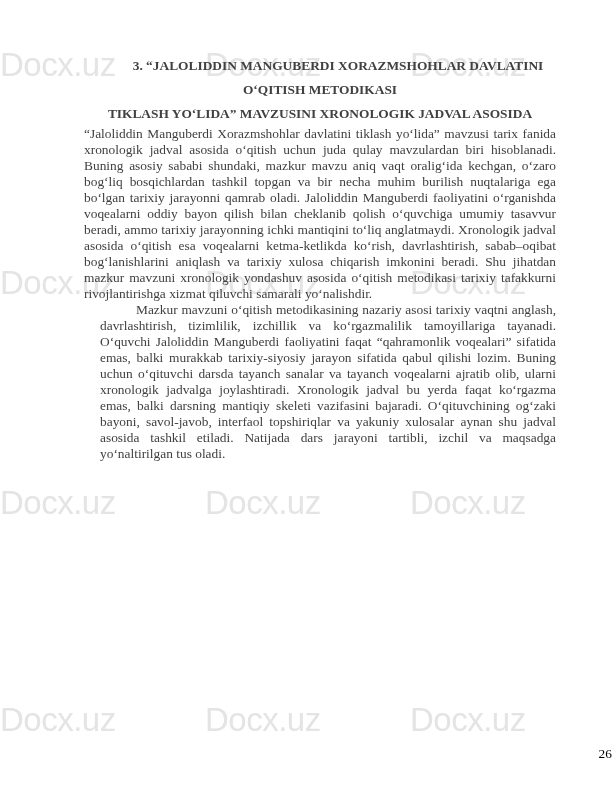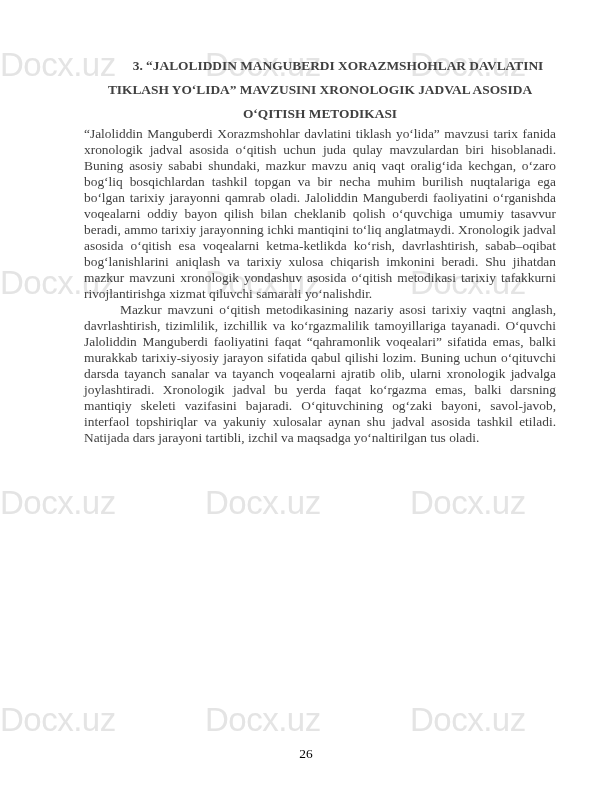--- a/index.html
+++ b/index.html
@@ -5,22 +5,22 @@
   html, body { margin: 0; padding: 0; background: #ffffff; }
   body { width: 612px; height: 792px; position: relative; overflow: hidden; }
   .watermark-layer { position: absolute; left: 0; top: 0; width: 612px; height: 792px; z-index: 0; pointer-events: none; }
   .wm-row { position: absolute; left: 0; width: 612px; height: 34px; }
   .wm { position: absolute; top: 0; font-family: "Liberation Sans", sans-serif; font-size: 33px; color: #e4e4e4; letter-spacing: -0.5px; line-height: 34px; white-space: nowrap; }
   .page { position: absolute; left: 84px; top: 54px; width: 472px; z-index: 1; font-family: Liberation Serif, serif; color: #404040; }
   .title { font-weight: bold; font-size: 13.4px; line-height: 24px; text-align: center; margin: 0; }
   .title-line { display: block; }
   .title-line.first { padding-left: 36px; }
   .para { font-size: 13.4px; line-height: 16px; text-align: justify; margin: 0; }
-  .para.indent { text-indent: 36px; }
-  .page-number { position: absolute; left: 0; width: 612px; top: 746px; text-align: center; font-family: "Liberation Serif", serif; font-size: 13.4px; z-index: 1; }
+  .para.indent { text-indent: 36px; margin-left: 16px; }
+  .page-number { position: absolute; left: 0; width: 612px; top: 746px; text-align: right; font-family: "Liberation Serif", serif; font-size: 13.4px; z-index: 1; }
 </style>
 </head>
 <body>
 
 <div class="watermark-layer">
   <div class="wm-row" style="top:48px">
     <span class="wm" style="left:0px">Docx.uz</span>
     <span class="wm" style="left:205px">Docx.uz</span>
     <span class="wm" style="left:410px">Docx.uz</span>
   </div>
@@ -37,20 +37,20 @@
   <div class="wm-row" style="top:703px">
     <span class="wm" style="left:0px">Docx.uz</span>
     <span class="wm" style="left:205px">Docx.uz</span>
     <span class="wm" style="left:410px">Docx.uz</span>
   </div>
 </div>
 
 <div class="page">
   <h2 class="title">
     <span class="title-line first">3. “JALOLIDDIN MANGUBERDI XORAZMSHOHLAR DAVLATINI</span>
+    <span class="title-line">O‘QITISH METODIKASI</span>
     <span class="title-line">TIKLASH YO‘LIDA” MAVZUSINI XRONOLOGIK JADVAL ASOSIDA</span>
-    <span class="title-line">O‘QITISH METODIKASI</span>
   </h2>
   <p class="para">“Jaloliddin Manguberdi Xorazmshohlar davlatini tiklash yo‘lida” mavzusi tarix fanida xronologik jadval asosida o‘qitish uchun juda qulay mavzulardan biri hisoblanadi. Buning asosiy sababi shundaki, mazkur mavzu aniq vaqt oralig‘ida kechgan, o‘zaro bog‘liq bosqichlardan tashkil topgan va bir necha muhim burilish nuqtalariga ega bo‘lgan tarixiy jarayonni qamrab oladi. Jaloliddin Manguberdi faoliyatini o‘rganishda voqealarni oddiy bayon qilish bilan cheklanib qolish o‘quvchiga umumiy tasavvur beradi, ammo tarixiy jarayonning ichki mantiqini to‘liq anglatmaydi. Xronologik jadval asosida o‘qitish esa voqealarni ketma-ketlikda ko‘rish, davrlashtirish, sabab–oqibat bog‘lanishlarini aniqlash va tarixiy xulosa chiqarish imkonini beradi. Shu jihatdan mazkur mavzuni xronologik yondashuv asosida o‘qitish metodikasi tarixiy tafakkurni rivojlantirishga xizmat qiluvchi samarali yo‘nalishdir.</p>
   <p class="para indent">Mazkur mavzuni o‘qitish metodikasining nazariy asosi tarixiy vaqtni anglash, davrlashtirish, tizimlilik, izchillik va ko‘rgazmalilik tamoyillariga tayanadi. O‘quvchi Jaloliddin Manguberdi faoliyatini faqat “qahramonlik voqealari” sifatida emas, balki murakkab tarixiy-siyosiy jarayon sifatida qabul qilishi lozim. Buning uchun o‘qituvchi darsda tayanch sanalar va tayanch voqealarni ajratib olib, ularni xronologik jadvalga joylashtiradi. Xronologik jadval bu yerda faqat ko‘rgazma emas, balki darsning mantiqiy skeleti vazifasini bajaradi. O‘qituvchining og‘zaki bayoni, savol-javob, interfaol topshiriqlar va yakuniy xulosalar aynan shu jadval asosida tashkil etiladi. Natijada dars jarayoni tartibli, izchil va maqsadga yo‘naltirilgan tus oladi.</p>
 </div>
 
 <div class="page-number">26</div>
 
 </body></html>

